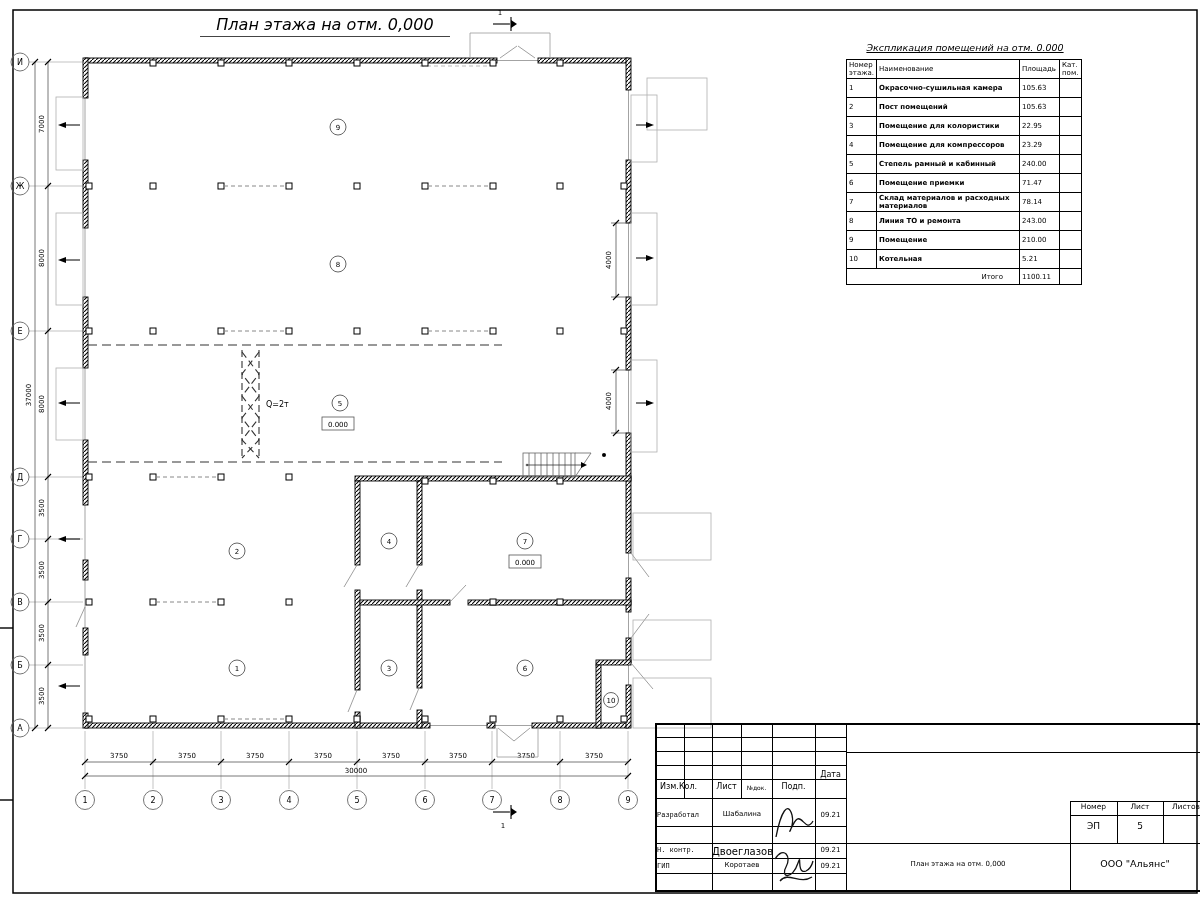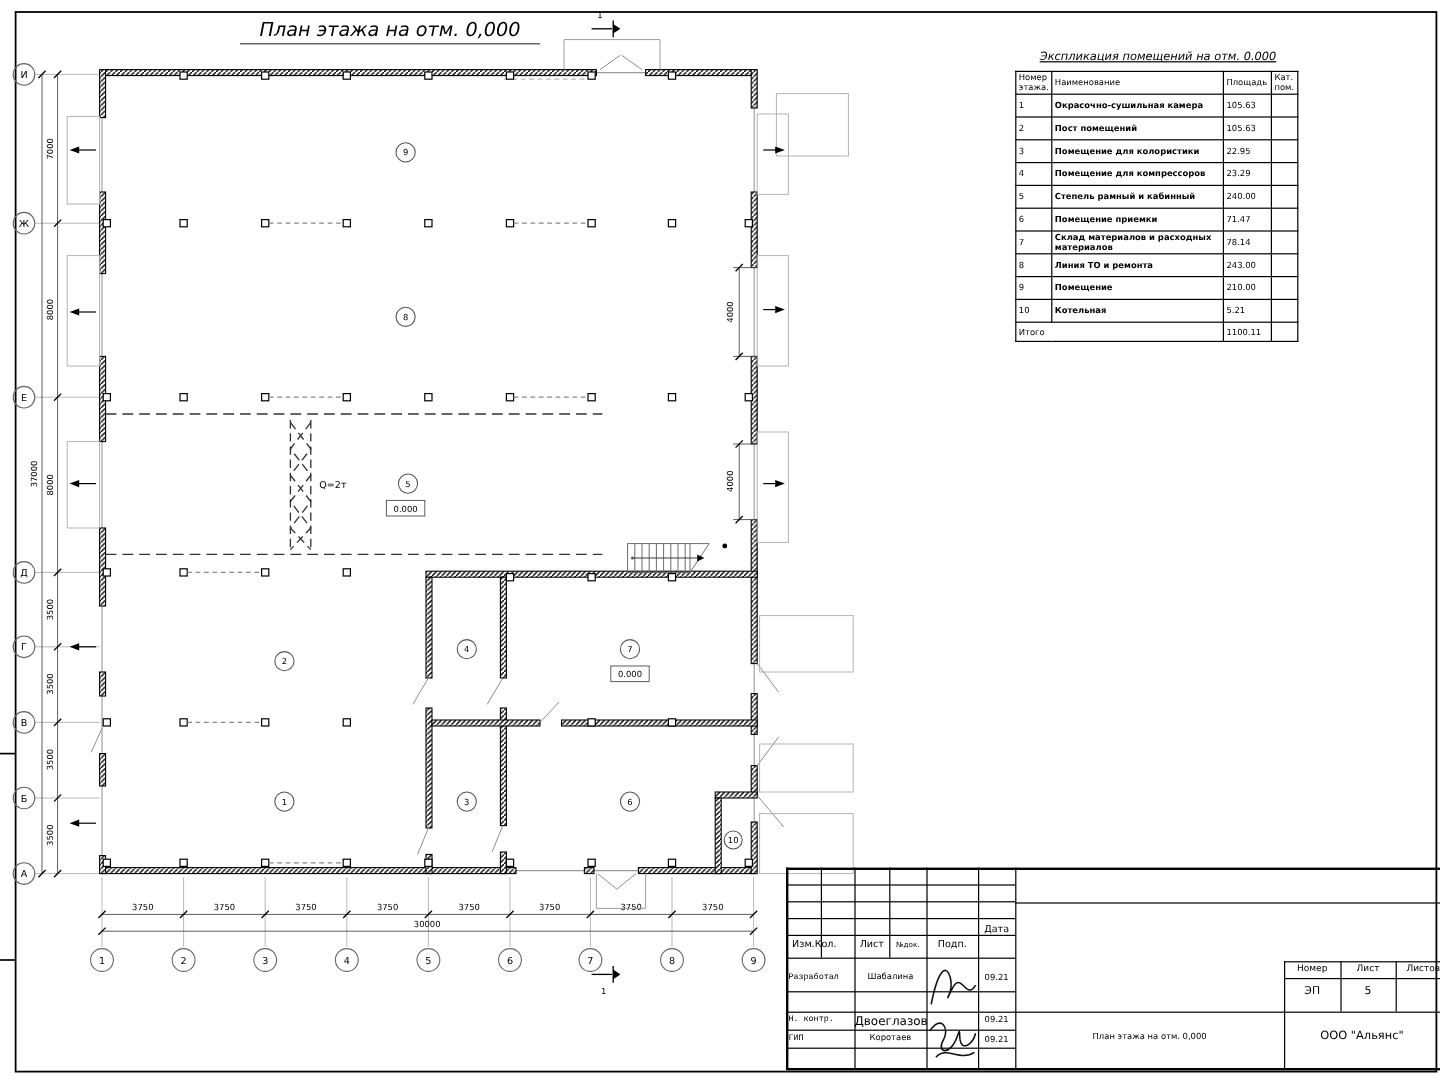--- a/index.html
+++ b/index.html
@@ -496,21 +496,21 @@
             <td class="c">210.00</td>
             <td></td>
           </tr>
       <tr>
             <td class="c">10</td>
             <td class="n">Котельная</td>
             <td class="c">5.21</td>
             <td></td>
           </tr>
       <tr class="tot">
-            <td colspan="2" style="text-align:left;padding-right:4px">Итого</td>
+            <td colspan="2" style="text-align:right;padding-right:16px">Итого</td>
             <td class="c">1100.11</td>
             <td></td>
           </tr>
     </tbody>
   </table>
 </div>
 
 <div class="tb">
 
   <div class="hl" style="left:0;top:0;width:545px;height:1.5px"></div>

